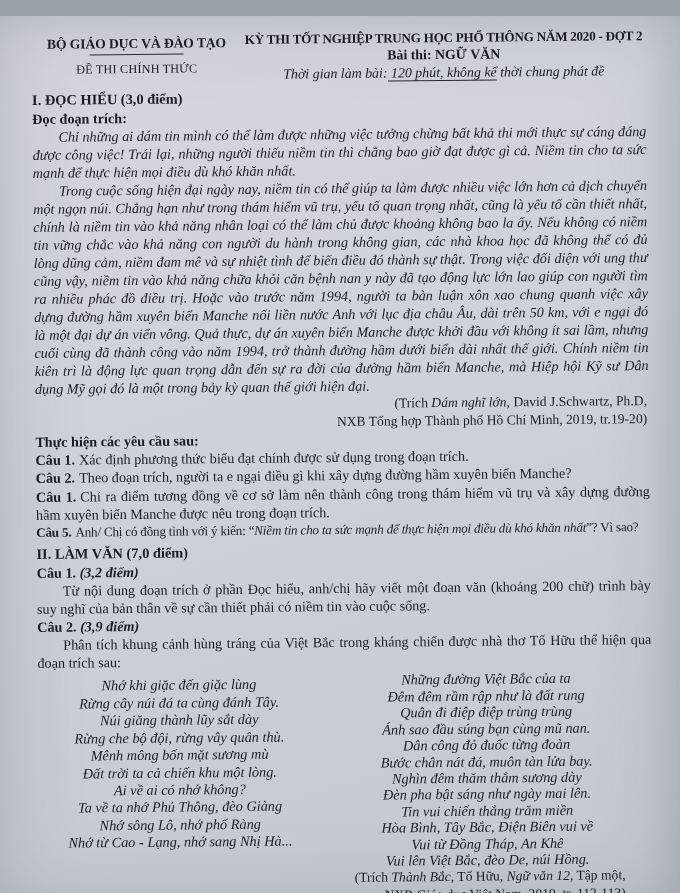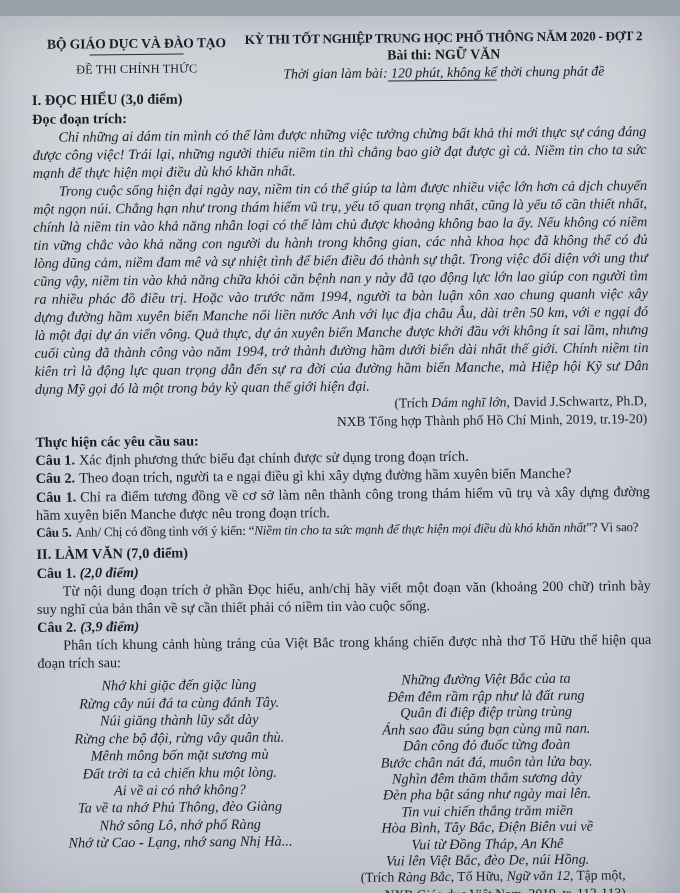--- a/index.html
+++ b/index.html
@@ -68,21 +68,21 @@
 
     <div class="lead">Thực hiện các yêu cầu sau:</div>
 
     <p class="q"><span class="q-label">Câu 1.</span><span>Xác định phương thức biểu đạt chính được sử dụng trong đoạn trích.</span></p>
     <p class="q"><span class="q-label">Câu 2.</span><span>Theo đoạn trích, người ta e ngại điều gì khi xây dựng đường hầm xuyên biển Manche?</span></p>
     <p class="q"><span class="q-label">Câu 1.</span><span>Chỉ ra điểm tương đồng về cơ sở làm nên thành công trong thám hiểm vũ trụ và xây dựng đường hầm xuyên biển Manche được nêu trong đoạn trích.</span></p>
     <p class="q q4"><span class="q-label">Câu 5.</span><span>Anh/ Chị có đồng tình với ý kiến: “</span><span class="it">Niềm tin cho ta sức mạnh để thực hiện mọi điều dù khó khăn nhất</span><span>”? Vì sao?</span></p>
 
     <div class="sec-h">II. LÀM VĂN (7,0 điểm)</div>
 
-    <div class="lead"><span>Câu 1.</span> <span class="pts">(2,0 điểm)</span></div>
+    <div class="lead"><span>Câu 1.</span> <span class="pts">(3,2 điểm)</span></div>
     <p class="body ind">Từ nội dung đoạn trích ở phần Đọc hiểu, anh/chị hãy viết một đoạn văn (khoảng 200 chữ) trình bày suy nghĩ của bản thân về sự cần thiết phải có niềm tin vào cuộc sống.</p>
 
     <div class="lead"><span>Câu 2.</span> <span class="pts">(3,9 điểm)</span></div>
     <p class="body ind">Phân tích khung cảnh hùng tráng của Việt Bắc trong kháng chiến được nhà thơ Tố Hữu thể hiện qua đoạn trích sau:</p>
 
     <div class="poem">
       <div class="poem-col-l">
         <div>Nhớ khi giặc đến giặc lùng</div>
         <div>Rừng cây núi đá ta cùng đánh Tây.</div>
         <div>Núi giăng thành lũy sắt dày</div>
@@ -103,19 +103,19 @@
         <div>Bước chân nát đá, muôn tàn lửa bay.</div>
         <div>Nghìn đêm thăm thẳm sương dày</div>
         <div>Đèn pha bật sáng như ngày mai lên.</div>
         <div>Tin vui chiến thắng trăm miền</div>
         <div>Hòa Bình, Tây Bắc, Điện Biên vui về</div>
         <div>Vui từ Đồng Tháp, An Khê</div>
         <div>Vui lên Việt Bắc, đèo De, núi Hồng.</div>
       </div>
     </div>
 
-    <p class="cite cite-b2"><span>(Trích </span><span class="it">Ràng Bắc</span><span>, Tố Hữu, </span><span class="it">Ngữ văn 12</span><span>, Tập một,</span></p>
+    <p class="cite cite-b2"><span>(Trích </span><span class="it">Thành Bắc</span><span>, Tố Hữu, </span><span class="it">Ngữ văn 12</span><span>, Tập một,</span></p>
     <p class="cite cite-b2">NXB Giáo dục Việt Nam, 2019, tr. 112-113)</p>
 
     <div class="footer">----------------- HẾT -----------------</div>
 
   </div>
 </div>
 
 </body></html>

